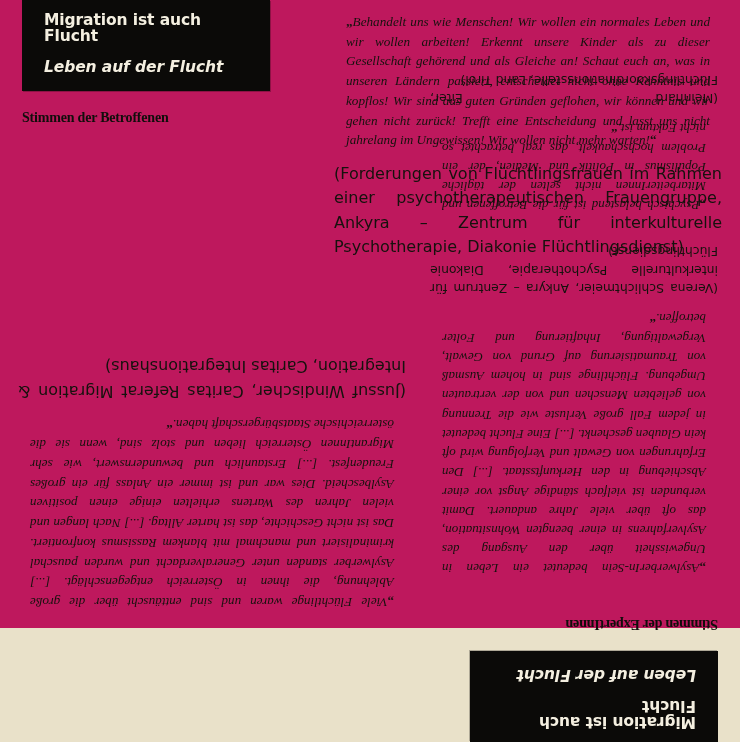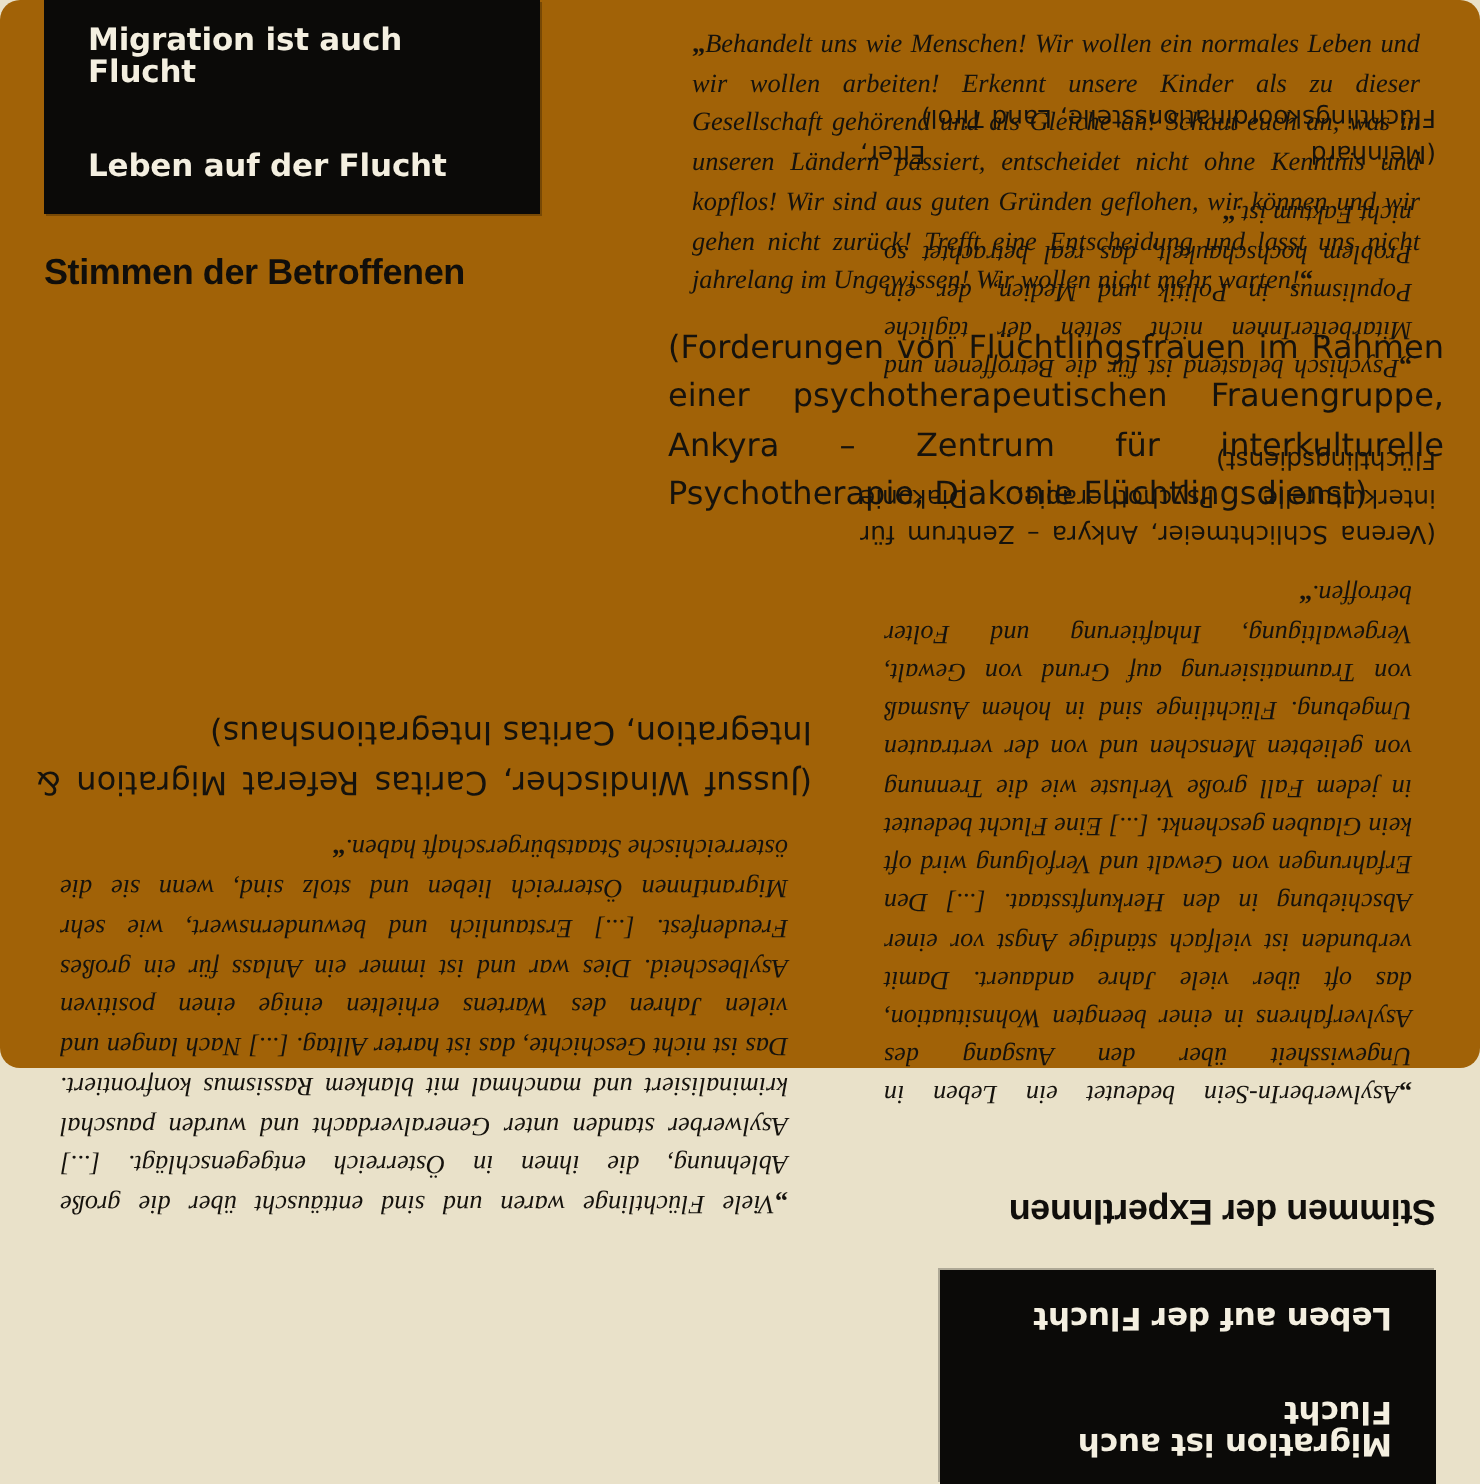--- a/index.html
+++ b/index.html
@@ -9,23 +9,22 @@
   body {
     width: 740px;
     height: 742px;
     background: #e9e1c9;
     font-family: "DejaVu Sans", sans-serif;
     overflow: hidden;
   }
   .page {
     position: relative;
     width: 740px;
-    height: 534px;
-    background: #a16207;
-    border-radius: 10px;
+    height: 628px;
+    background: #be185d;
   }
 
   
   .half {
     position: absolute;
     left: 0;
     width: 740px;
     height: 371px;
     box-sizing: border-box;
   }
@@ -64,28 +63,28 @@
     box-shadow: 1px 1px 0 rgba(0,0,0,0.25);
   }
   .title-plate .line {
     color: #f4efe0;
     font-family: "DejaVu Sans", sans-serif;
     font-weight: bold;
     font-size: 15.5px;
     letter-spacing: -0.1px;
     line-height: 1.0;
   }
-  .title-plate .line + .line { margin-top: 32px; }
+  .title-plate .line + .line { margin-top: 16px; font-style: italic; }
 
   .section-head {
     margin-top: 19px;
     color: #100e0b;
-    font-family: Liberation Sans, sans-serif;
+    font-family: Liberation Serif, serif;
     font-weight: bold;
-    font-size: 18px;
+    font-size: 14px;
     letter-spacing: -0.2px;
   }
 
   
   .quote {
     font-family: Liberation Serif, serif;
     font-style: italic;
     font-size: 13.1px;
     line-height: 1.47;
     color: #15120d;

